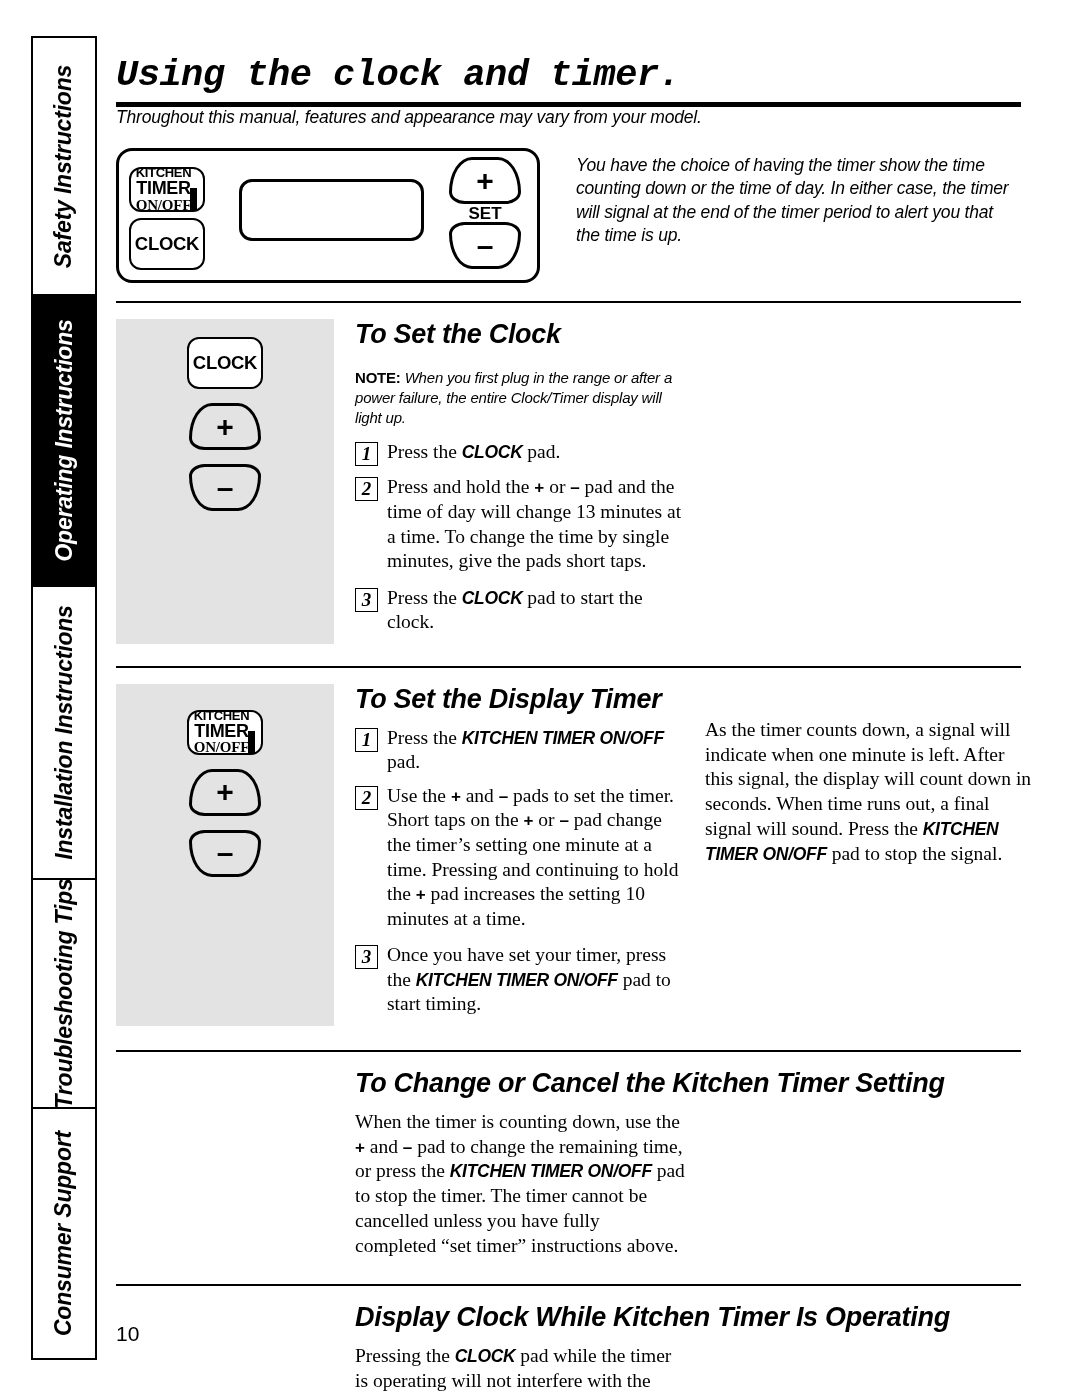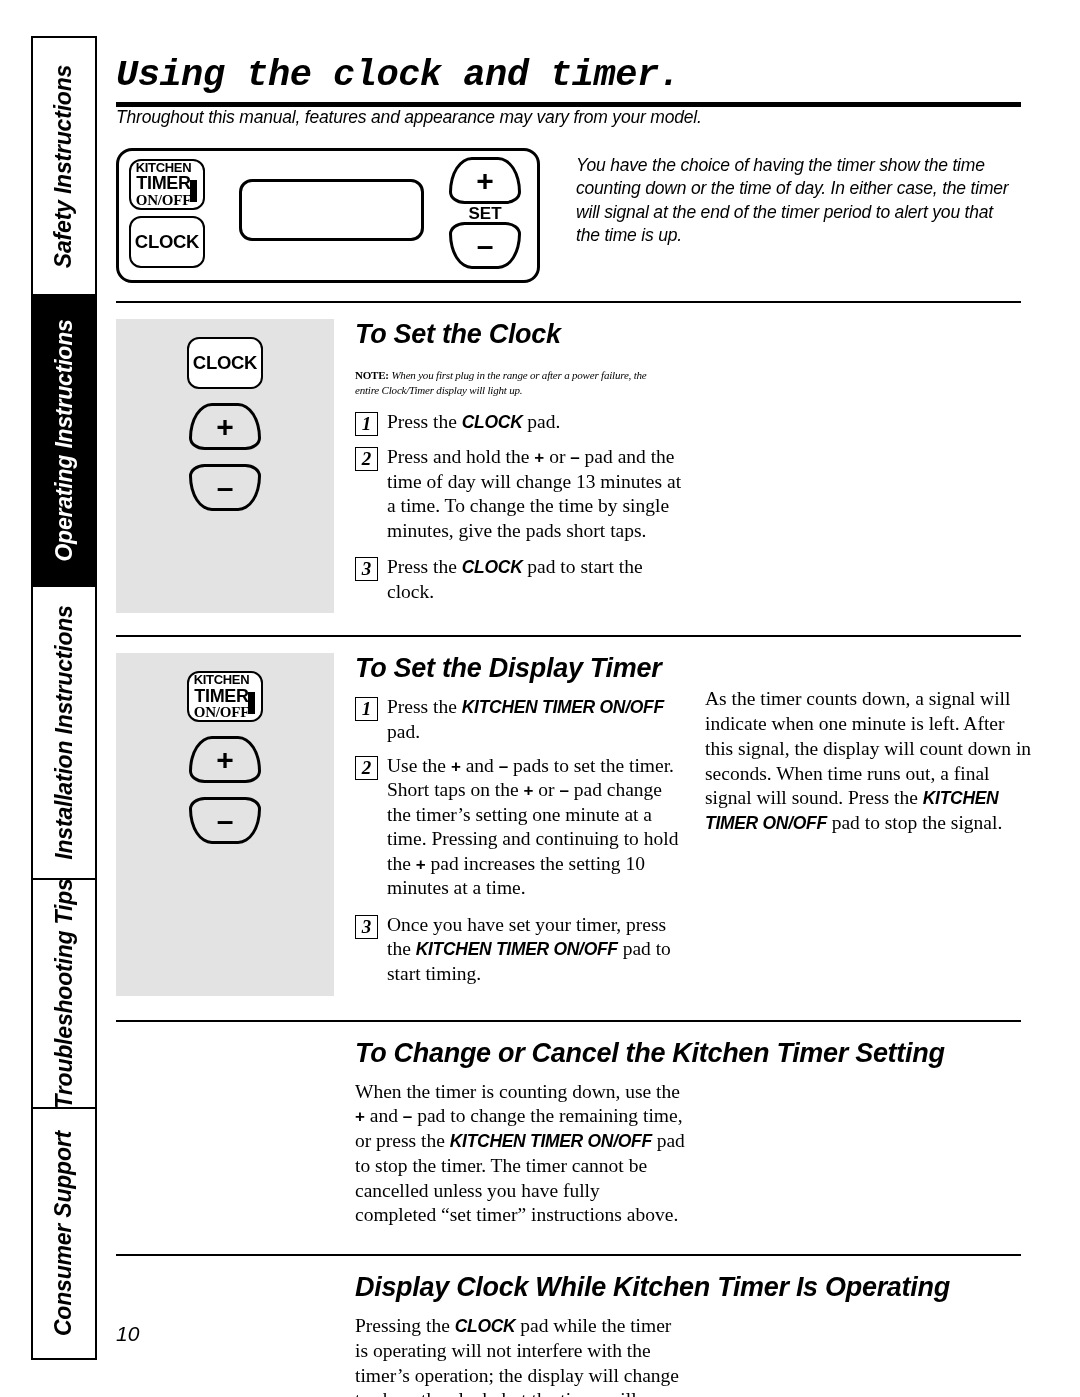--- a/index.html
+++ b/index.html
@@ -116,22 +116,23 @@
     flex-direction: column;
     align-items: center;
     justify-content: center;
     font-family: "Liberation Sans", sans-serif;
     font-weight: bold;
     line-height: 1.02;
     position: relative;
   }
   .pad-kt {
     width: 76px;
-    height: 51px;
+    height: 45px;
     padding-right: 7px;
+    margin-top: 8px;
   }
   .pad-kt .l1 { font-size: 13px; letter-spacing: -0.3px;}
   .pad-kt .l2 { font-size: 18px; letter-spacing: -0.3px;}
   .pad-kt .l3 { font-size: 15px; letter-spacing: -0.2px; font-family: Liberation Serif, serif;}
   .kt-bar {
     position: absolute;
     right: 6px;
     top: 19px;
     width: 7px;
     height: 22px;
@@ -223,23 +224,23 @@
 
   h2.sec-head {
     font-family: "Liberation Sans", sans-serif;
     font-weight: bold;
     font-style: italic;
     font-size: 27px;
     margin: 0 0 11px 0;
     letter-spacing: -0.3px;
   }
   .note-block {
-    font-family: Liberation Serif, serif;
-    font-style: italic;
-    font-size: 11px;
+    font-family: Liberation Sans, sans-serif;
+    font-style: italic;
+    font-size: 15px;
     line-height: 1.32;
     margin-bottom: 13px;
     width: 318px;
     letter-spacing: -0.2px;
     margin-top: 18px;
   }
   .note-block b {
     font-weight: bold;
     font-style: normal;
   }
@@ -295,21 +296,20 @@
     font-size: 19.5px;
     line-height: 1.27;
     width: 330px;
   }
 
   .pg-num {
     position: absolute;
     left: 116px;
     top: 1322px;
     font-family: "Liberation Sans", sans-serif;
-    font-style: italic;
     font-size: 21px;
   }
 </style>
 </head>
 <body>
 
 <div class="sidebar">
   <div class="side-tab tab-h0">
     <span class="vtext">Safety Instructions</span>
   </div>

